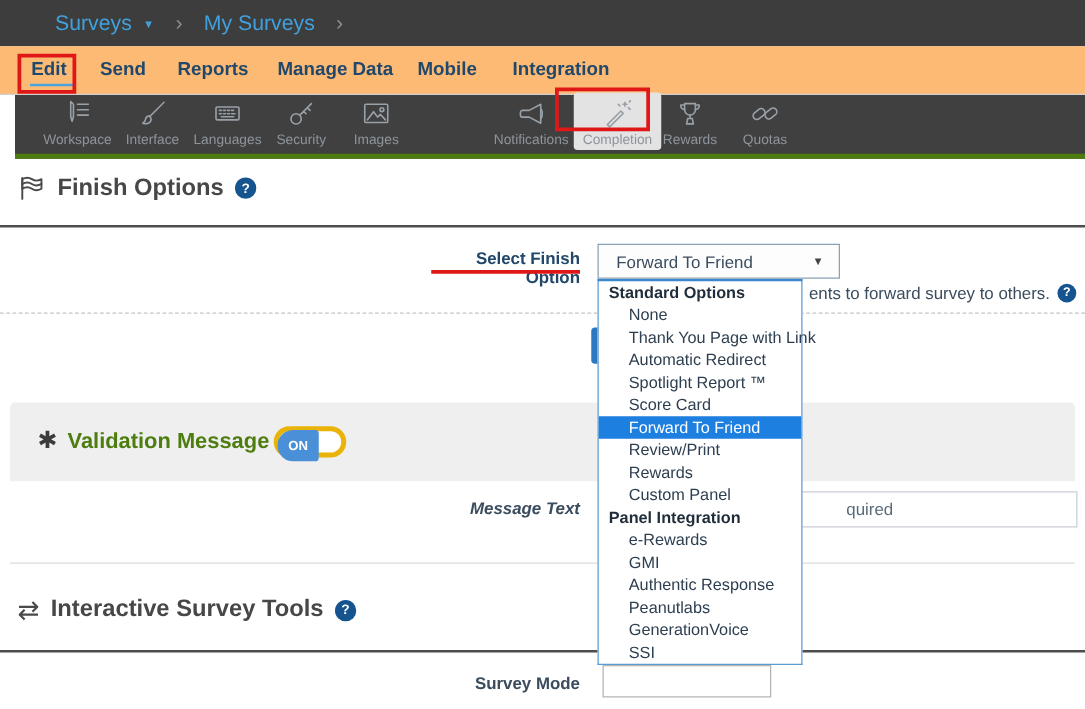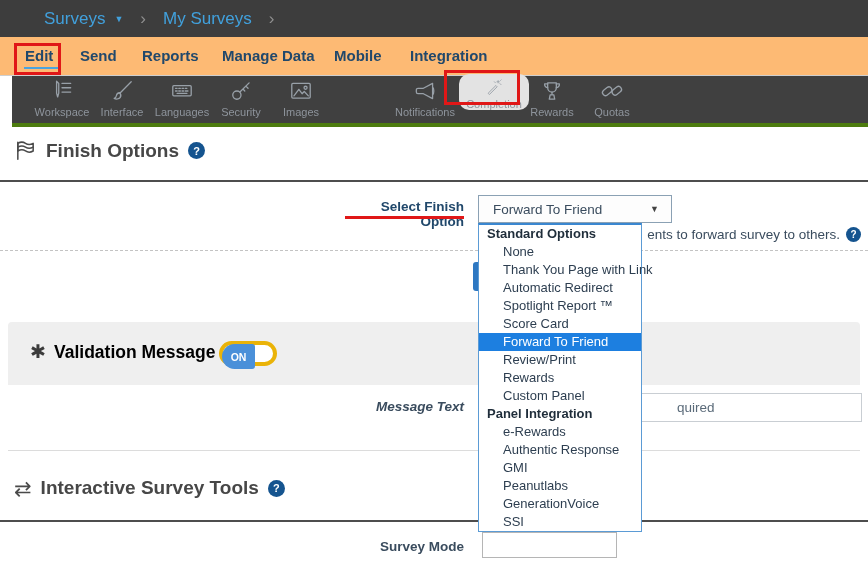--- a/index.html
+++ b/index.html
@@ -18,21 +18,21 @@
   
   .menubar { position:absolute; left:0; top:37px; width:868px; height:39px; background:#fdba74; border-bottom:1px solid #cfcfcf; z-index:5; }
   .menu-item { position:absolute; top:10px; font-size:15px; font-weight:600; color:#21486b; cursor:pointer; }
   .edit-underline { position:absolute; left:24px; top:30px; width:36px; height:2px; background:#4aa3df; }
 
   
   .toolbar { position:absolute; left:12px; top:76px; width:868px; height:51px; background:#404040; border-bottom:4px solid #4d7c0f; z-index:5; }
   .tool { position:absolute; top:2px; width:70px; height:42px; display:flex; flex-direction:column; align-items:center; justify-content:flex-start; cursor:pointer; }
   .tool svg { display:block; }
   .tool-label { font-size:11px; color:#8e949c; margin-top:2px; white-space:nowrap; }
-  .tool.active { background:#e3e3e3; border-radius:10px; top:-2px; height:36px; padding-top:4px; }
+  .tool.active { background:#e3e3e3; border-radius:3px; top:-2px; height:46px; padding-top:4px; }
 
   
   .annotation { position:absolute; border:3px solid #e01717; z-index:30; pointer-events:none; }
   .anno-edit { left:14px; top:43px; width:47px; height:32px; }
   .anno-completion { left:444px; top:70px; width:76px; height:35px; }
 
   
   .section-head { position:absolute; left:14px; display:flex; align-items:center; gap:9px; z-index:3; }
   .section-title { font-size:19px; font-weight:bold; color:#474747; }
   .swap-glyph { font-size:21px; color:#4a4a4a; line-height:1; }
@@ -53,21 +53,21 @@
   .dd-item.selected { background:#1d7fe0; color:#fff; }
 
   
   .dashed-sep { position:absolute; left:0; top:250px; width:868px; border-top:1px dashed #c3c3c3; z-index:2; }
   .help-frag { position:absolute; top:227px; right:7px; display:flex; align-items:center; gap:6px; font-size:13.5px; color:#3a4c5e; z-index:2; }
   .save-btn { position:absolute; left:473px; top:262px; width:60px; height:29px; background:#2e78c2; border-radius:3px; z-index:2; cursor:pointer; }
 
   
   .vm-band { position:absolute; left:8px; top:322px; width:852px; height:63px; background:#efefef; border-radius:4px 4px 0 0; z-index:1; }
   .vm-asterisk { position:absolute; left:30px; top:340px; font-size:19px; color:#3b3b3b; z-index:2; }
-  .vm-title { position:absolute; left:54px; top:342px; font-size:17.5px; font-weight:bold; color:#000000; z-index:2; }
+  .vm-title { position:absolute; left:54px; top:342px; font-size:17.5px; font-weight:bold; color:#4d7c0f; z-index:2; }
   .toggle { position:absolute; left:219px; top:341px; width:58px; height:25px; background:#fff; border:4px solid #eab308; border-radius:13px; z-index:2; cursor:pointer; }
   .toggle-on { position:absolute; left:-1px; top:-1px; width:33px; height:25px; background:#4a90d9; border-radius:13px 3px 3px 13px; color:#fff; font-size:10.5px; font-weight:bold; display:flex; align-items:center; justify-content:center; }
   .vm-bottom { position:absolute; left:8px; top:450px; width:852px; height:1px; background:#dcdcdc; z-index:1; }
   .mt-label { top:399px; color:#3a4c5e;font-style:italic; }
   .mt-input { position:absolute; left:490px; top:393px; width:372px; height:29px; background:#fff; border:1px solid #c9ced3; z-index:2; }
   .mt-input span { position:absolute; left:186px; top:0; line-height:27px; font-size:13.5px; color:#5a6a79; }
 
   
   .sm-label { top:539px; color:#3a4c5e; }
   .sm-select { position:absolute; left:482px; top:532px; width:135px; height:26px; background:#fff; border:1px solid #b5b5b5; z-index:2; cursor:pointer; }
@@ -196,22 +196,22 @@
     <div class="dd-item">Thank You Page with Link</div>
     <div class="dd-item">Automatic Redirect</div>
     <div class="dd-item">Spotlight Report ™</div>
     <div class="dd-item">Score Card</div>
     <div class="dd-item selected">Forward To Friend</div>
     <div class="dd-item">Review/Print</div>
     <div class="dd-item">Rewards</div>
     <div class="dd-item">Custom Panel</div>
     <div class="dd-item header">Panel Integration</div>
     <div class="dd-item">e-Rewards</div>
+    <div class="dd-item">GMI</div>
     <div class="dd-item">Authentic Response</div>
-    <div class="dd-item">GMI</div>
     <div class="dd-item">Peanutlabs</div>
     <div class="dd-item">GenerationVoice</div>
     <div class="dd-item">SSI</div>
   </div>
 
   <div class="vm-band"></div>
   <span class="vm-asterisk">✱</span>
   <span class="vm-title">Validation Message</span>
   <div class="toggle">
     <div class="toggle-on">ON</div>

